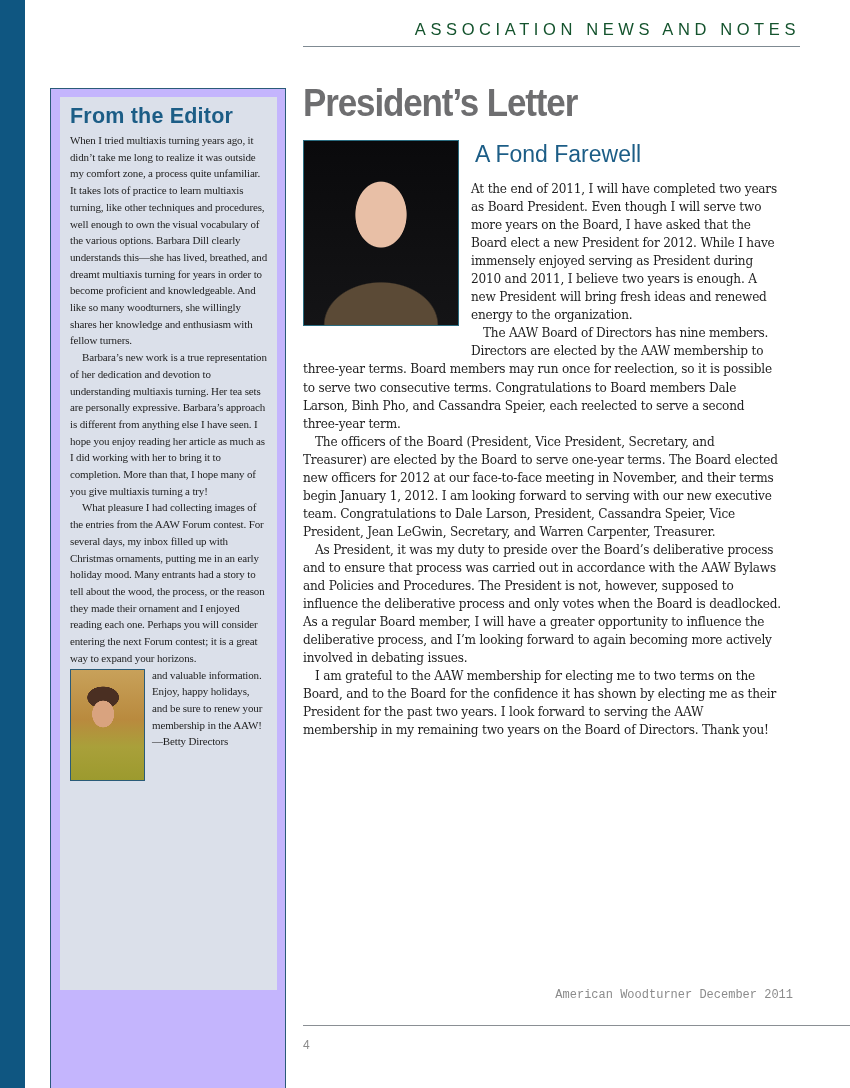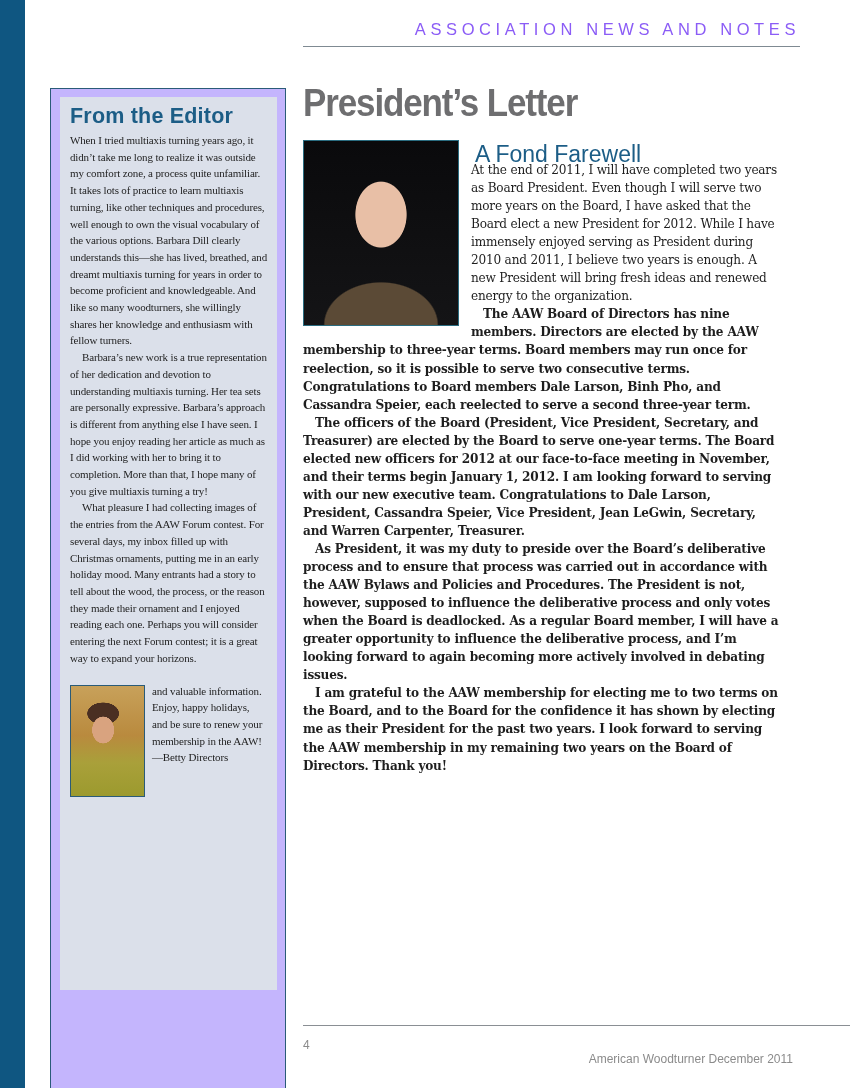--- a/index.html
+++ b/index.html
@@ -10,21 +10,21 @@
     }
     .left-bar {
       position: absolute; left: 0; top: 0; width: 25px; height: 1088px;
       background: #0f5681;
     }
     .section-header {
       position: absolute; left: 303px; top: 20px; width: 497px;
       text-align: right;
       font-family: "Liberation Sans", sans-serif;
       font-size: 16.5px; letter-spacing: 4.6px;
-      color: #8b5cf6;
+      color: #14532d;
     }
     .header-rule {
       position: absolute; left: 303px; top: 46px; width: 497px; height: 1px;
       background: #7f8a92;
     }
 
     
     .editor-box {
       position: absolute; left: 50px; top: 88px; width: 236px; height: 1013px;
       border: 1px solid #2a5b78; box-sizing: border-box; background: #c4b5fd;
@@ -38,21 +38,21 @@
       font-size: 21.5px; color: #1c5d86; margin: 0 0 3px 0; line-height: 26px;
       letter-spacing: 0.2px;
     }
     .editor-text {
       font-family: Liberation Serif, serif;
       font-size: 11px; line-height: 16.7px; color: #1e1e1e;
       letter-spacing: -0.15px;
     }
     .editor-text p { margin: 0; }
     .editor-text p.indent { text-indent: 12px; }
-    .editor-photo-row { display: flex; margin-top: 16px; }
+    .editor-photo-row { display: flex; margin-top: 0; }
     .editor-photo {
       width: 75px; height: 112px; flex: 0 0 auto; margin-top: 2px; margin-right: 7px;
       border: 1px solid #2a5b78; box-sizing: border-box;
       background:
         radial-gradient(ellipse 18px 22px at 44% 40%, #d9a37f 60%, transparent 62%),
         radial-gradient(ellipse 26px 18px at 44% 25%, #4a2f22 60%, transparent 62%),
         linear-gradient(180deg, #c8a15a 0%, #b98a3e 45%, #a9a03a 70%, #9c9a2e 100%);
       position: relative;
     }
     .editor-photo-text { flex: 1; }
@@ -71,40 +71,40 @@
         radial-gradient(ellipse 42px 54px at 50% 40%, #e8bfa6 60%, transparent 62%),
         radial-gradient(ellipse 80px 60px at 50% 100%, #5b4a36 70%, transparent 72%),
         linear-gradient(180deg, #0a0a0c 0%, #141416 100%);
     }
     .subtitle {
       position: absolute; left: 471px; top: 137px; margin: 4px;
       font-family: "Liberation Sans", sans-serif; font-size: 23px;
       color: #1c5d86; font-weight: normal;
     }
     .letter-text {
-      position: absolute; left: 303px; top: 161px; width: 478px;
+      position: absolute; left: 303px; top: 180px; width: 478px;
       font-family: "DejaVu Serif", serif; font-size: 12.1px; line-height: 18.05px;
       color: #1e1e1e; letter-spacing: -0.2px;
     }
     .letter-text .float-spacer { float: left; width: 168px; height: 172px; }
     .letter-text p { margin: 0; }
-    .letter-text p.indent { text-indent: 12px; font-weight: bold; }
+    .letter-text p.indent { text-indent: 12px; }
     .letter-text .sign { margin-top: 18px; }
 
     .footer-rule {
       position: absolute; left: 303px; top: 1025px; width: 547px; height: 1px;
       background: #8a8f94;
     }
     .page-number {
       position: absolute; left: 303px; top: 1038px;
       font-family: "Liberation Sans", sans-serif; font-size: 12px; color: #8b8b8b;
     }
     .footer-pub {
-      position: absolute; right: 57px; top: 1052px;
-      font-family: Liberation Sans, sans-serif; font-size: 12px; color: #8b8b8b;
+      position: absolute; right: 57px; top: 988px;
+      font-family: Liberation Mono, monospace; font-size: 12px; color: #8b8b8b;
     }
   </style>
 </head>
 <body>
 
 <div class="left-bar"></div>
 
 <div class="section-header">ASSOCIATION NEWS AND NOTES</div>
 <div class="header-rule"></div>
 

